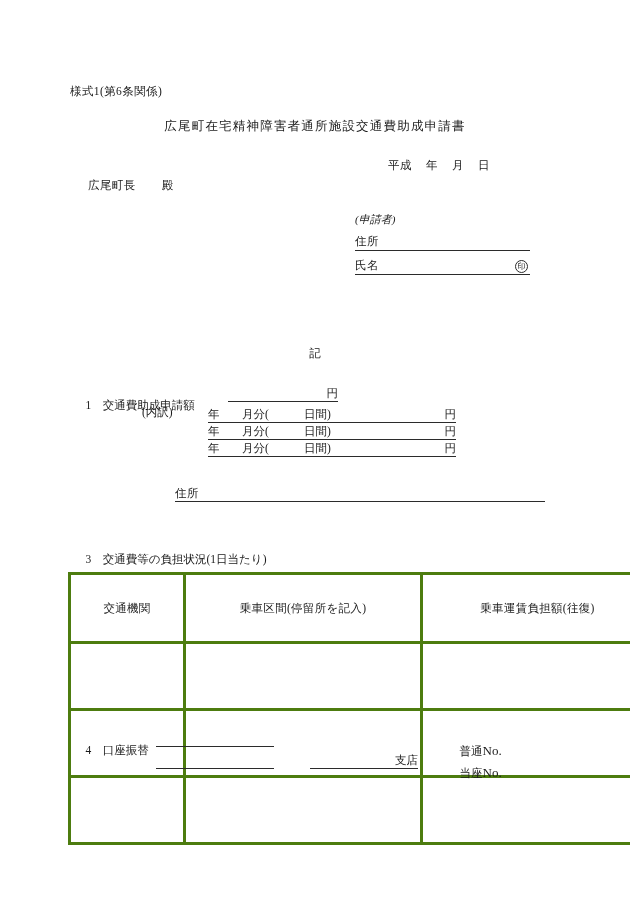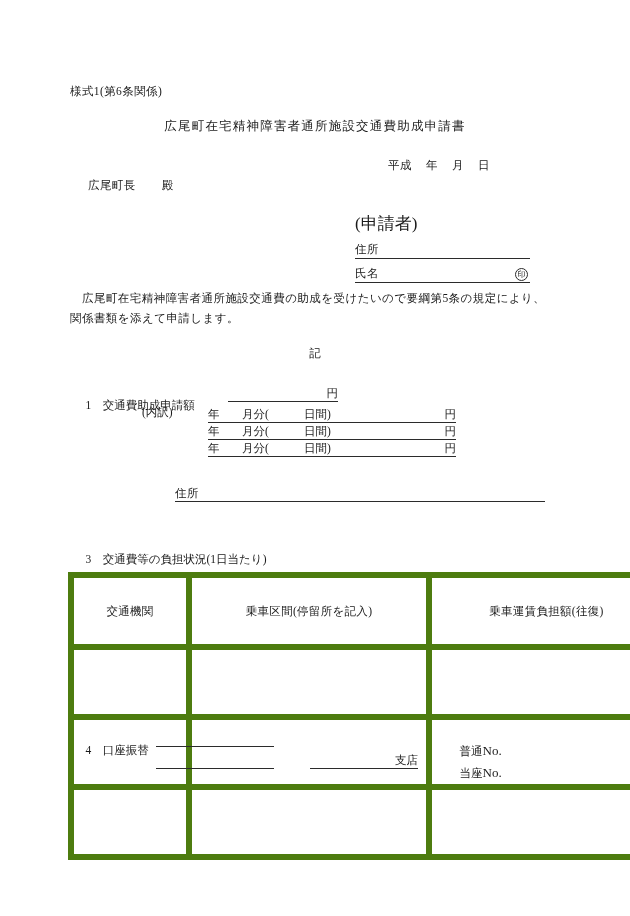--- a/index.html
+++ b/index.html
@@ -34,21 +34,21 @@
   }
 
   
   #form-code { left: 70px; top: 84px; }
   #doc-title { left: 0; top: 118px; width: 630px; text-align: center; }
   #date-line { left: 388px; top: 158px; letter-spacing: 0.6px; }
   #addressee { left: 88px; top: 178px; }
 
   
   #applicant-block { left: 355px; top: 212px; width: 175px; }
-  .applicant-caption { font-size: 17px; white-space: pre; }
+  .applicant-caption { font-size: 11px; white-space: pre; font-style: italic; }
   .applicant-row {
     display: flex;
     align-items: flex-end;
     border-bottom: 1px solid #2b2b2b;
     height: 19px;
     margin-top: 4px;
     position: relative;
   }
   .applicant-row .lbl {
     font-size: 11.5px;
@@ -135,21 +135,21 @@
 
   
   #fare-table {
     left: 68px;
     top: 572px;
     width: 485px;
     border-collapse: collapse;
     table-layout: fixed;
   }
   #fare-table td, #fare-table th {
-    border: 6px solid #4d7c0f;
+    border: 3px solid #4d7c0f;
     font-weight: normal;
     font-size: 11.5px;
     text-align: center;
     letter-spacing: 0.3px;
     padding: 15px;
   }
   #fare-table th { height: 36px; }
   #fare-table td.body-cell { height: 34px; }
   .col-a { width: 82px; }
   .col-b { width: 204px; }
@@ -196,24 +196,20 @@
     <div class="applicant-row">
       <span class="lbl">住所</span>
     </div>
 
     <div class="applicant-row">
       <span class="lbl">氏名</span>
       <span class="seal-mark">印</span>
     </div>
   </div>
 
-  <div class="abs" id="body-paragraph">
-    <div class="indent">広尾町在宅精神障害者通所施設交通費の助成を受けたいので要綱第5条の規定により、</div>
-    <div>関係書類を添えて申請します。</div>
-  </div>
 
   <div class="abs" id="ki-mark">記</div>
 
   <div class="abs sec-num" id="sec1-label">
     <span>1</span><span>　</span><span>交通費助成申請額</span>
   </div>
 
   <div class="abs" id="sec1-amount">
     <span>円</span>
   </div>

